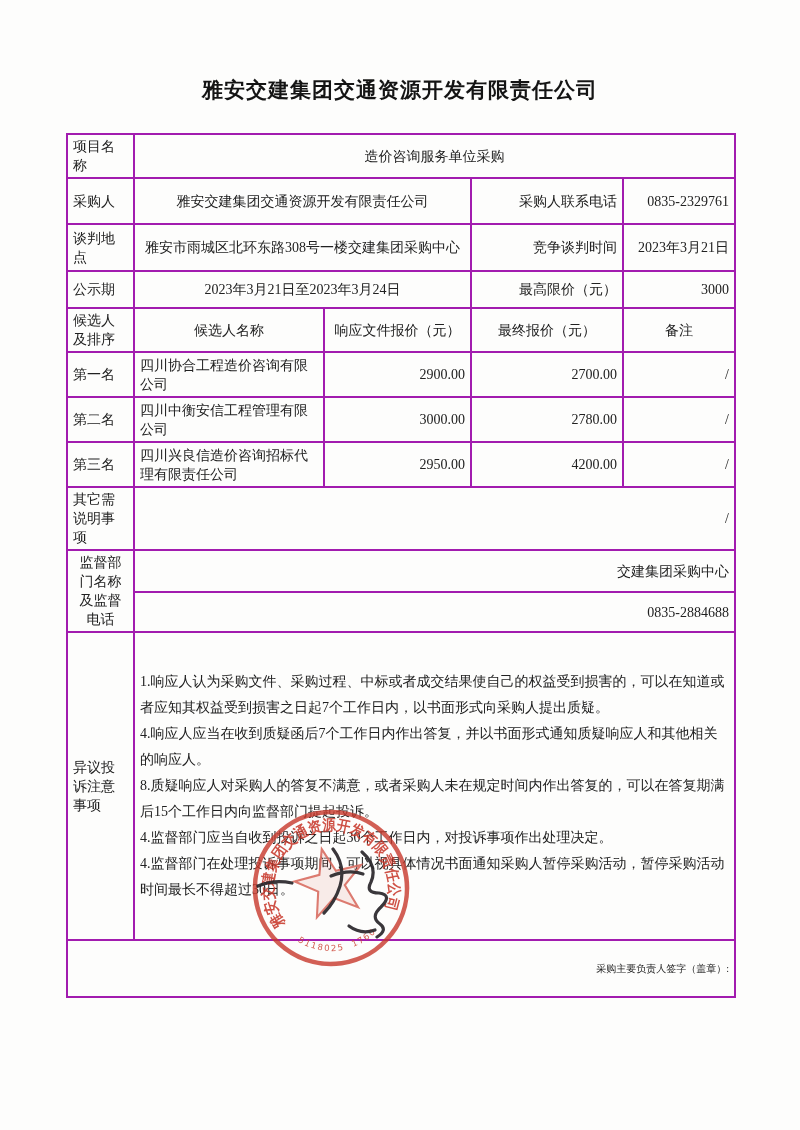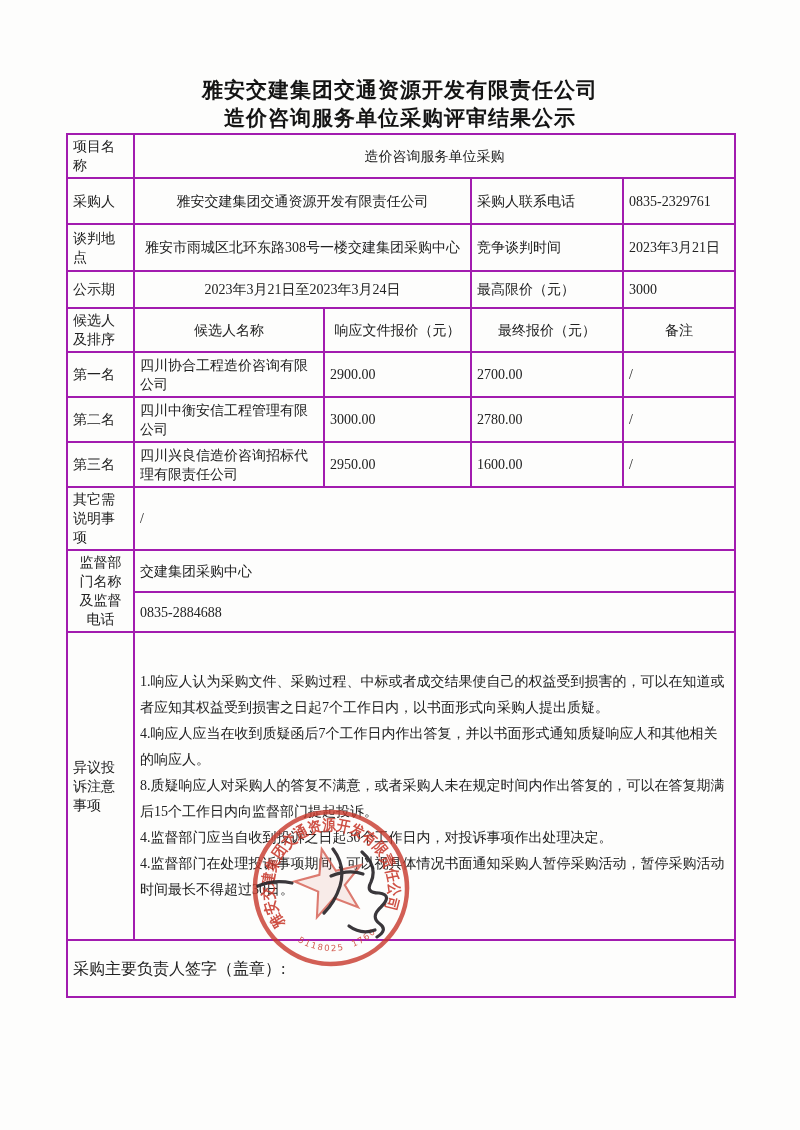--- a/index.html
+++ b/index.html
@@ -23,50 +23,49 @@
     font-size:14px;color:#212121;
   }
   table.doc td{
     border:2px solid #a21caf;
     padding:2px 5px;
     line-height:19px;
     vertical-align:middle;
     overflow:hidden;
   }
   td.lab{text-align:left;padding-left:4px;}
-  td.ctr{text-align:left;}
+  td.ctr{text-align:right;}
   td.val{text-align:center;padding-left:7px;}
   td.ctrlab{text-align:center;padding-left:2px;padding-right:2px;}
   tr.r1 td{height:35px;}
   tr.r2 td{height:40px;}
   tr.r3 td{height:41px;}
   tr.r4 td{height:31px;margin-left:33px;}
   tr.r5 td{height:37px;text-align:center;}
   tr.r5 td.lab{text-align:left;}
   tr.cand td{height:39px;}
   tr.r9 td{height:27px;}
   tr.r10a td{height:35px;margin-left:10px;}
   tr.r10b td{height:33px;margin-top:28px;}
   tr.r11 td{height:302px;}
   tr.r12 td{height:51px;}
   td.obj{vertical-align:middle;padding:6px 8px;}
   td.obj .line{line-height:26px;text-align:left;}
-  td.sig{text-align:left;padding-left:6px;font-size:16px;}
+  td.sig{text-align:right;padding-left:6px;font-size:10px;}
   .overlay{position:absolute;left:0;top:0;pointer-events:none;}
   .seal-arc-text{font-family:"Liberation Serif","DejaVu Serif",serif;font-weight:bold;}
   .seal-serial{font-family:"DejaVu Sans",sans-serif;letter-spacing:1.5px;}
 </style>
 </head>
 <body>
 
 <div class="page">
 
   <div class="title">
     <div>雅安交建集团交通资源开发有限责任公司</div>
-    <div>造价咨询服务单位采购评审结果公示</div>
   </div>
 
   <table class="doc">
     <colgroup>
       <col style="width:67px">
         <col style="width:190px">
         <col style="width:147px">
         <col style="width:152px">
         <col style="width:112px">
     </colgroup>
@@ -111,21 +110,21 @@
         <td class="lab">第二名</td>
         <td class="lab">四川中衡安信工程管理有限公司</td>
         <td class="ctr">3000.00</td>
         <td class="ctr">2780.00</td>
         <td class="ctr">/</td>
       </tr>
       <tr class="cand">
         <td class="lab">第三名</td>
         <td class="lab">四川兴良信造价咨询招标代理有限责任公司</td>
         <td class="ctr">2950.00</td>
-        <td class="ctr">1600.00</td>
+        <td class="ctr">4200.00</td>
         <td class="ctr">/</td>
       </tr>
       <tr class="r9">
         <td class="lab">其它需说明事项</td>
         <td class="ctr" colspan="4">/</td>
       </tr>
       <tr class="r10a">
         <td class="ctrlab" rowspan="2">监督部门名称及监督电话</td>
         <td class="ctr" colspan="4">交建集团采购中心</td>
       </tr>

